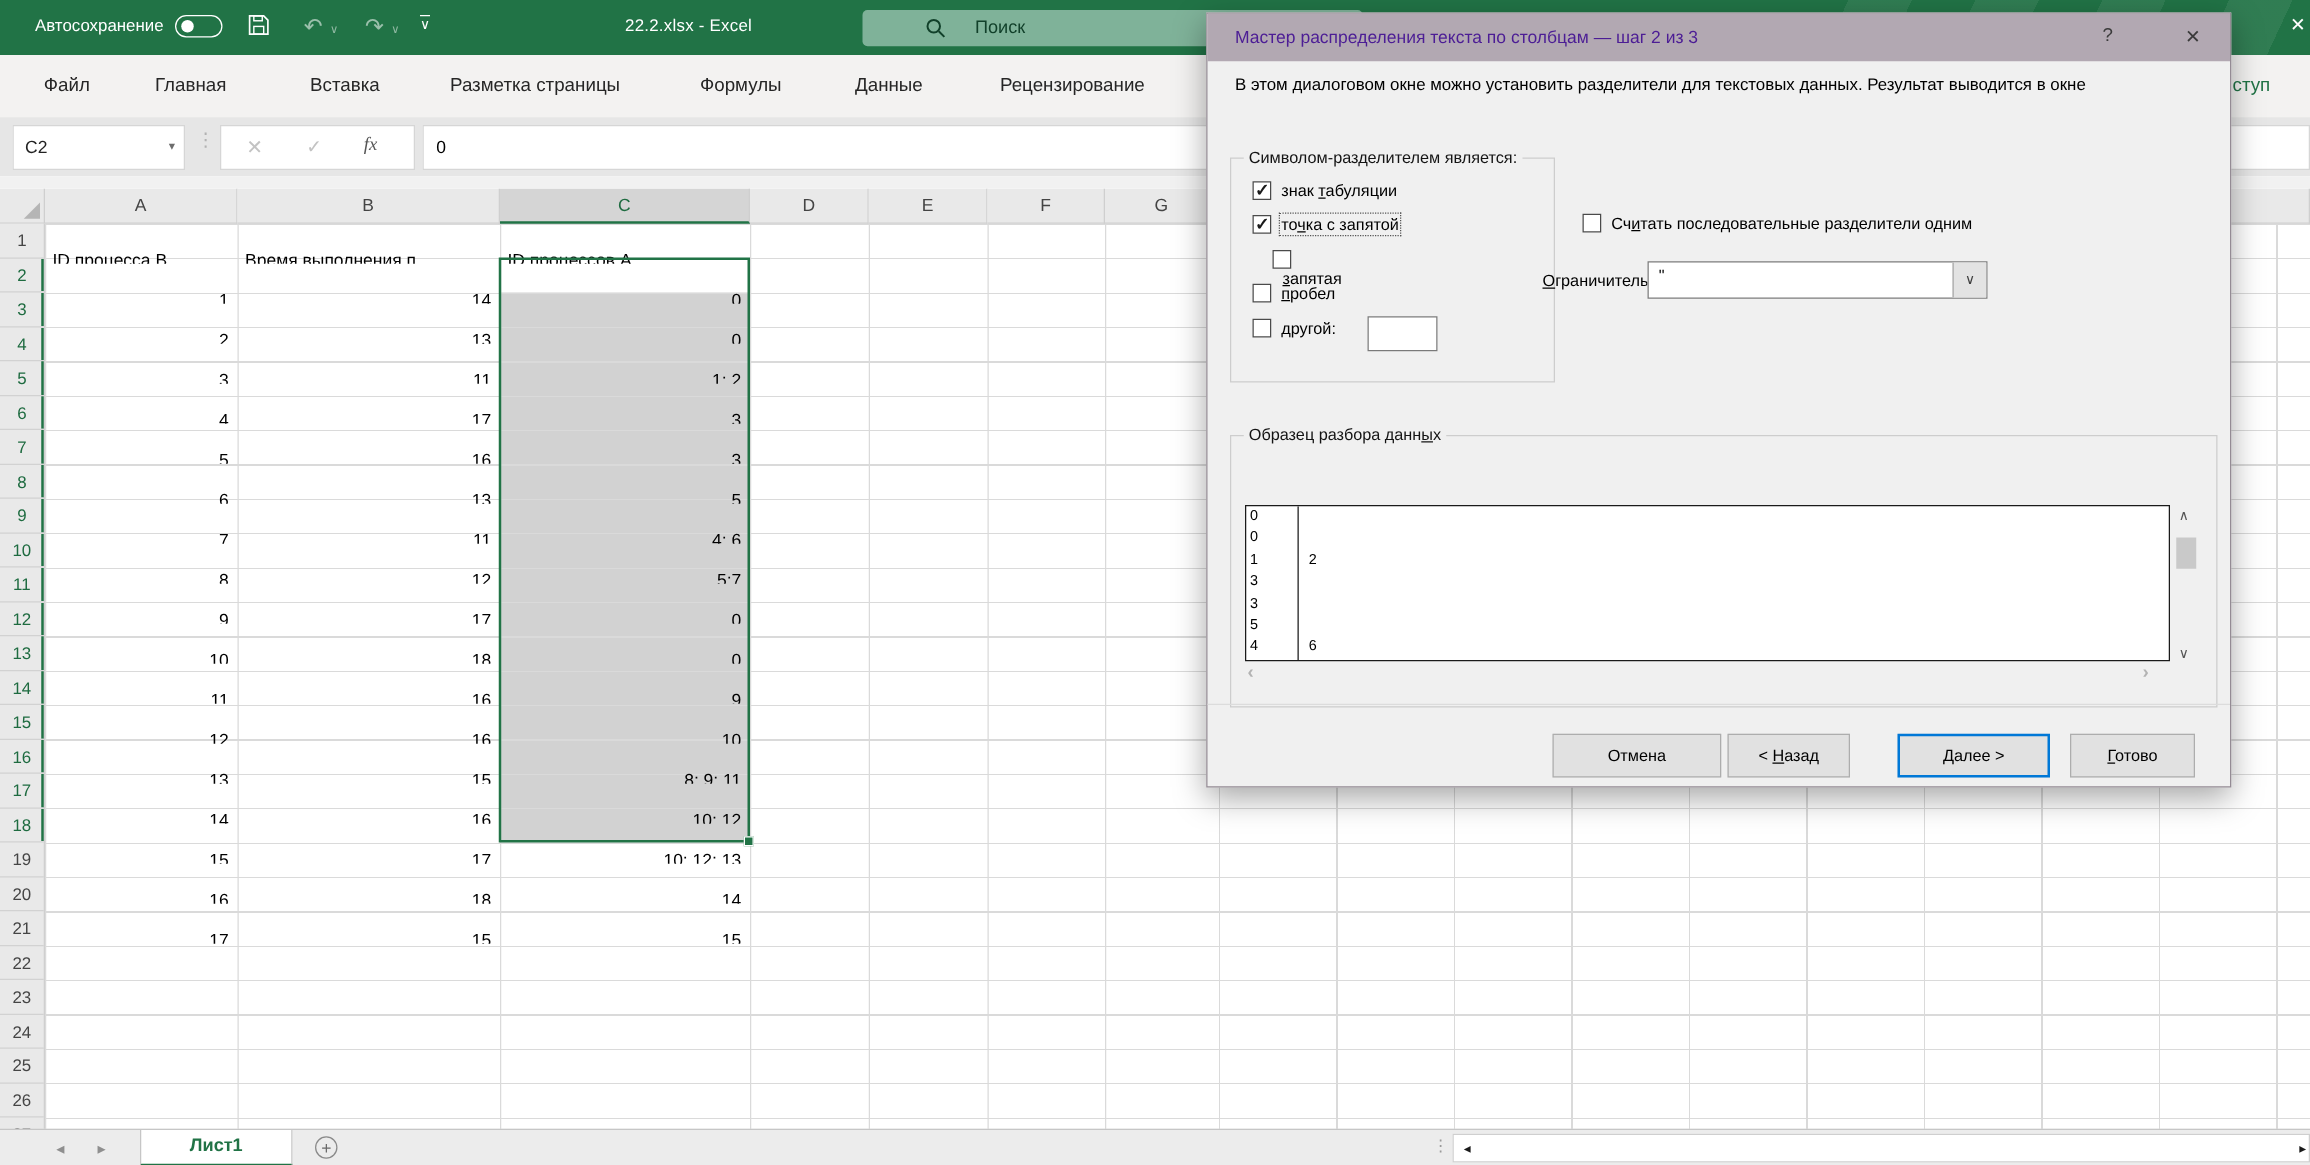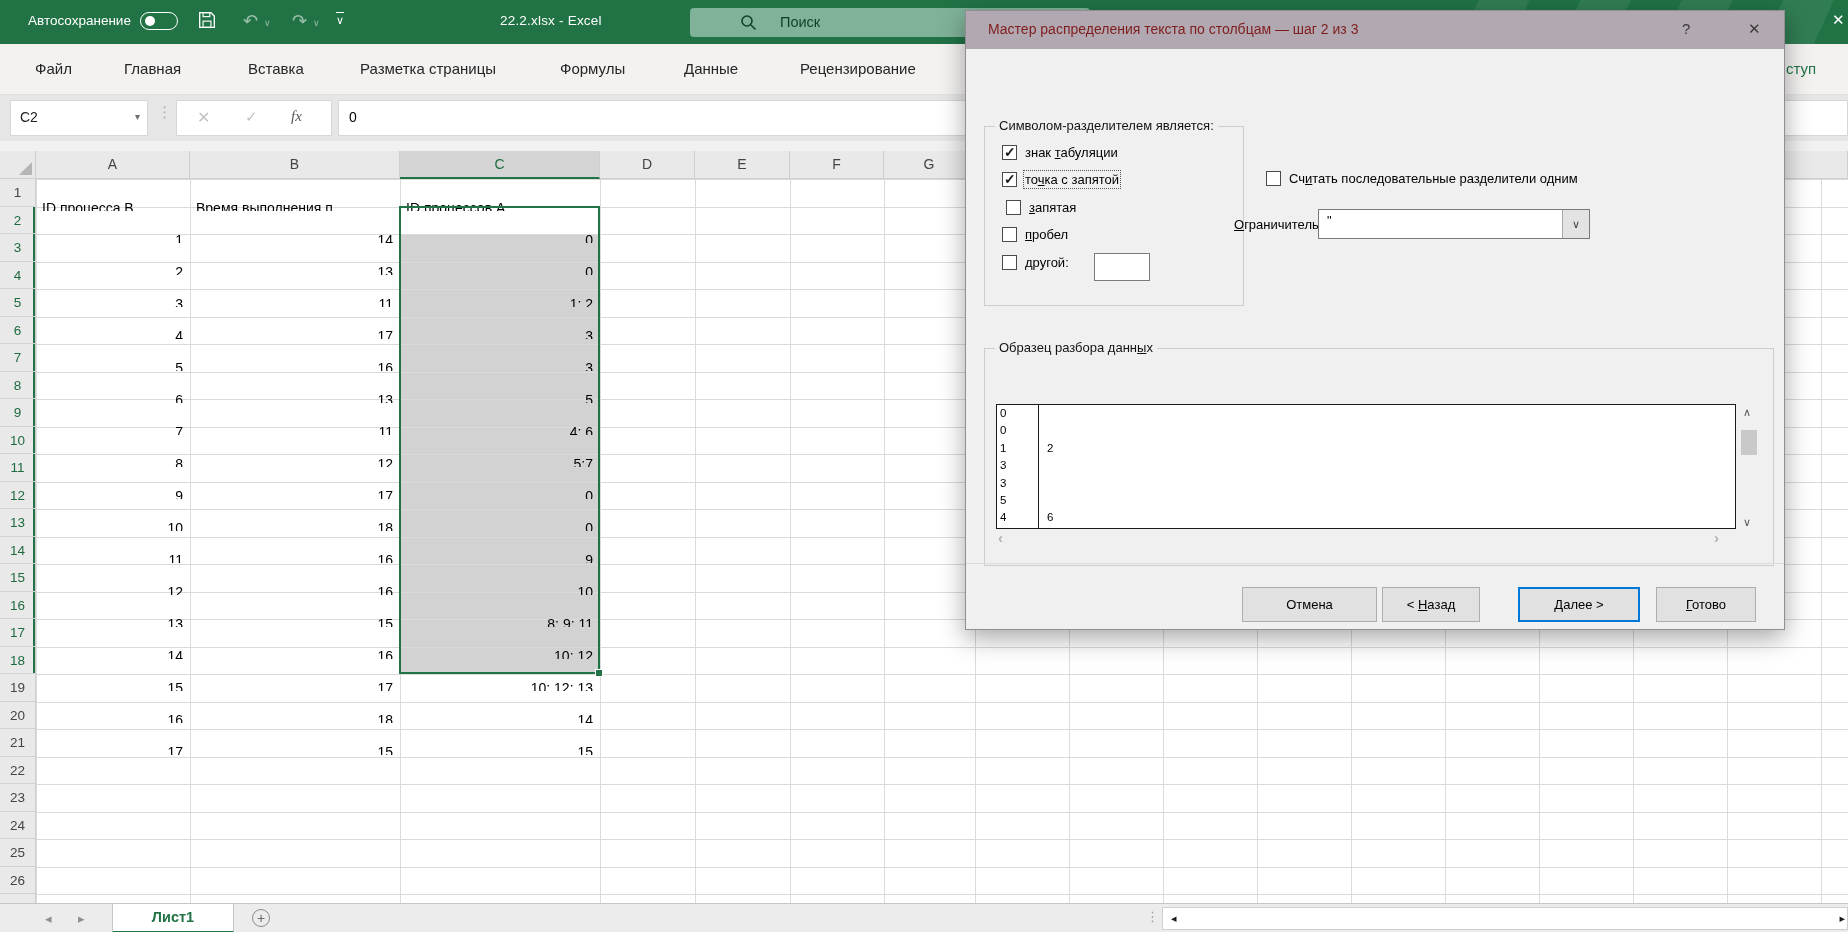--- a/index.html
+++ b/index.html
@@ -71,21 +71,21 @@
   .newsheet { position:absolute; left:252px; top:5px; width:18px; height:18px; border:1px solid #8a8a8a; border-radius:50%; color:#6a6a6a; font-size:14px; line-height:16px; text-align:center; }
   .tsgrip { position:absolute; left:1146px; top:5px; font-size:13px; color:#9a9a9a; letter-spacing:-2px; }
   .hstrack { position:absolute; left:1162px; top:3px; width:686px; height:23px; background:#fff; border:1px solid #cfcfcf; }
   .hs-left { position:absolute; left:8px; top:4px; font-size:11px; color:#1a1a1a; }
   .hs-right { position:absolute; right:2px; top:4px; font-size:11px; color:#1a1a1a; }
 
   
   .dlg { position:absolute; left:965px; top:10px; width:820px; height:620px; background:#f0f0f0; border:1px solid #948b94;
     box-shadow:0 8px 24px rgba(0,0,0,.35); z-index:20; font-size:13px; }
   .dlg-head { position:absolute; left:0; top:0; width:100%; height:38px; background:#b2a8b2; }
-  .dlg-title { position:absolute; left:22px; top:10px; font-size:14px; color:#7f1d1d; white-space:nowrap; }
+  .dlg-title { position:absolute; left:22px; top:10px; font-size:14px; color:#4c1d95; white-space:nowrap; }
   .dlg-help { position:absolute; left:716px; top:9px; font-size:15px; color:#3a3a3a; }
   .dlg-close { position:absolute; left:782px; top:9px; font-size:15px; color:#3a3a3a; }
   .dlg-desc { position:absolute; left:22px; top:48px; width:780px; font-size:13.5px; line-height:18px; color:#000; }
   .grpbox { position:absolute; border:1px solid #cdcdcd; }
   .grplabel { position:absolute; left:10px; top:-9px; background:#f0f0f0; padding:0 4px; font-size:13px; color:#141414; white-space:nowrap; }
   .cbrow { position:absolute; height:20px; display:flex; align-items:flex-start; cursor:default; }
   .cb { width:15px; height:15px; background:#fff; border:1px solid #4a4a4a; position:relative; flex:none; }
   .cb.checked:after { content:"✓"; position:absolute; left:1px; top:-2px; font-size:14px; font-weight:bold; color:#1a1a1a; }
   .cbl { margin-left:8px; font-size:13px; white-space:nowrap; }
   .cbl.focus { outline:1px dotted #555; outline-offset:1px; }
@@ -305,34 +305,35 @@
   </div>
 </div>
 
 <div class="dlg">
   <div class="dlg-head">
     <span class="dlg-title">Мастер распределения текста по столбцам — шаг 2 из 3</span>
     <span class="dlg-help">?</span>
     <span class="dlg-close">✕</span>
   </div>
   <div class="dlg-desc">
+    <div>В этом диалоговом окне можно установить разделители для текстовых данных. Результат выводится в окне</div>
   </div>
 
   <div class="grpbox" style="left:18px;top:115px;width:260px;height:180px;">
     <span class="grplabel">Символом-разделителем является:</span>
   </div>
   <label class="cbrow" style="left:36px;top:134px;">
     <span class="cb checked"></span>
     <span class="cbl"><span>знак </span><span class="u">т</span><span>абуляции</span></span>
   </label>
   <label class="cbrow" style="left:36px;top:161px;">
     <span class="cb checked"></span>
     <span class="cbl focus"><span>то</span><span class="u">ч</span><span>ка с запятой</span></span>
   </label>
-  <label class="cbrow" style="left:40px;top:189px;">
+  <label class="cbrow" style="left:52px;top:189px;flex-direction:column;">
     <span class="cb"></span>
     <span class="cbl"><span></span><span class="u">з</span><span>апятая</span></span>
   </label>
   <label class="cbrow" style="left:36px;top:216px;">
     <span class="cb"></span>
     <span class="cbl"><span></span><span class="u">п</span><span>робел</span></span>
   </label>
   <label class="cbrow" style="left:36px;top:244px;">
     <span class="cb"></span>
     <span class="cbl"><span></span><span class="u">д</span><span>ругой:</span></span>

